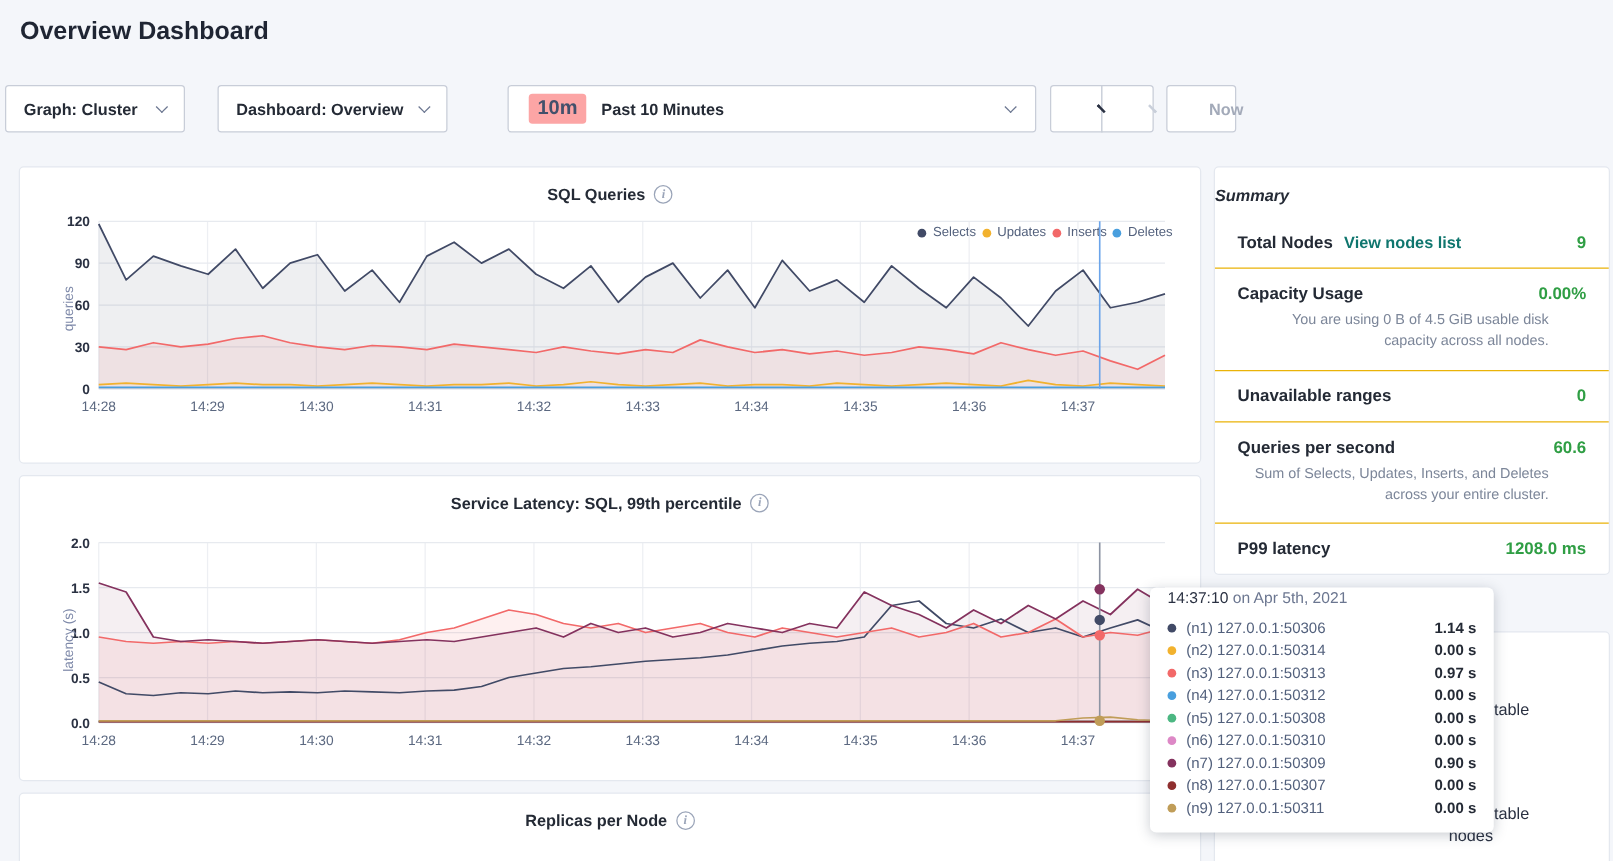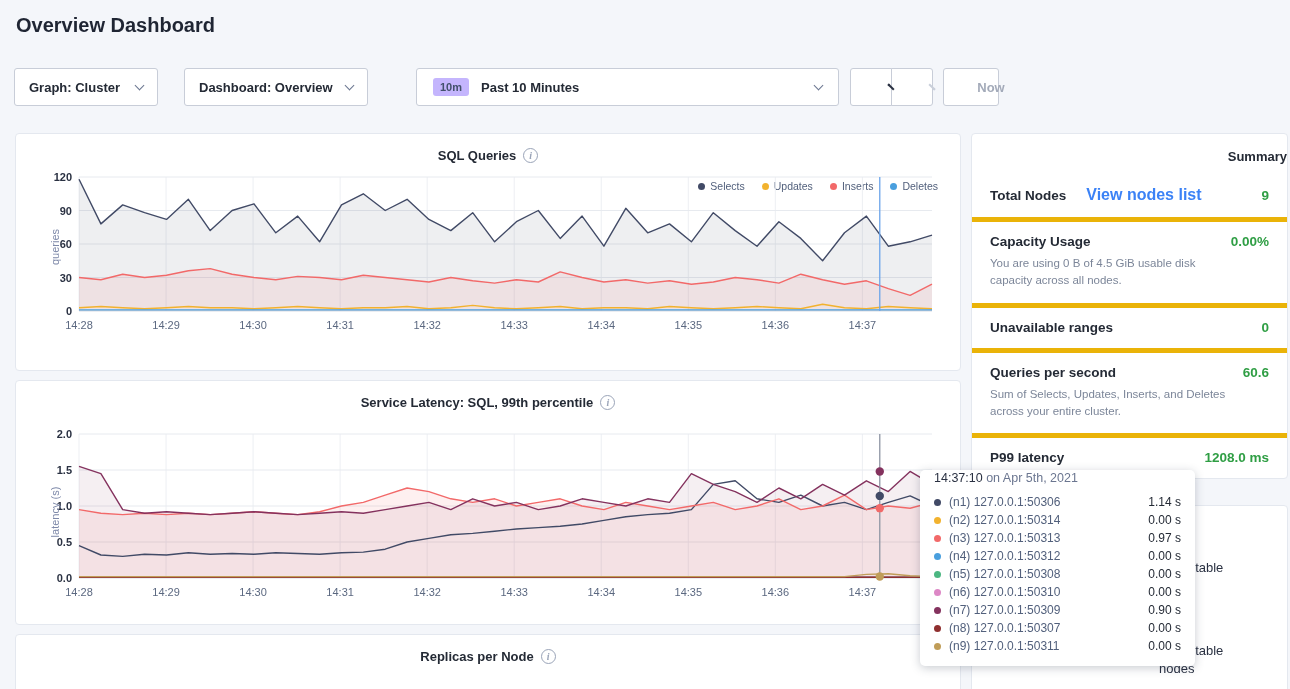--- a/index.html
+++ b/index.html
@@ -2,82 +2,82 @@
 <html><head>
 <meta charset="utf-8">
 <style>
   * { margin:0; padding:0; box-sizing:border-box; }
   body { font-family:"Liberation Sans",sans-serif; background:#f4f6fa; }
   .page { position:relative; width:1290px; height:689px; overflow:hidden; background:#f4f6fa; color:#242a35; }
 
   .page-title { position:absolute; left:16px; top:14px; font-size:20px; font-weight:700; color:#1f2533;text-align:right; }
 
   
-  .toolbar { position:absolute; left:14px; top:68px; display:flex; }
+  .toolbar { position:absolute; left:4px; top:68px; display:flex; }
   .btn { background:#fff; border:1px solid #c8cdd8; border-radius:3px; height:38px; display:flex; align-items:center; font-size:13px; font-weight:700; color:#242a35; cursor:pointer;padding-left:40px; }
   .dd { padding:0 14px; gap:10px; }
   .chev { width:7px; height:7px; border-right:1.5px solid #6b7690; border-bottom:1.5px solid #6b7690; transform:rotate(45deg); margin-top:-4px; }
   .graph-dd { width:144px; margin-right:26px; justify-content:space-between; }
   .dash-dd { width:184px; margin-right:48px; justify-content:space-between; }
   .time-dd { width:423px; margin-right:11px; padding:0 16px; justify-content:flex-start; }
-  .time-badge { background:#c4b5fd; color:#42506b; font-size:11px; font-weight:700; border-radius:3px; padding:3px 7px; margin-right:12px; }
+  .time-badge { background:#fca5a5; color:#42506b; font-size:16px; font-weight:700; border-radius:3px; padding:3px 7px; margin-right:12px; }
   .time-dd .chev { margin-left:auto; }
   .arrow-group { display:flex; margin-right:10px; }
   .arrow-btn { width:40px; justify-content:center; }
   .arrow-btn.prev { border-radius:3px 0 0 3px; }
   .arrow-btn.next { border-radius:0 3px 3px 0; margin-left:-1px; }
   .arr { width:8px; height:8px; border-right:2px solid #2a3142; border-bottom:2px solid #2a3142; }
   .arr.left { transform:rotate(135deg); }
   .arr.right { transform:rotate(-45deg); border-color:#c9cfda; }
   .now-btn { width:56px; justify-content:center; color:#a3aab9; }
 
   
   .card { position:absolute; background:#fff; border:1px solid #e4e8ef; border-radius:4px; }
   .c-title { display:flex; justify-content:center; align-items:center; gap:7px; padding-top:14px; font-size:13px; font-weight:700; color:#242a35; }
   .info-icon { width:15px; height:15px; border:1px solid #9aa4b8; border-radius:50%; color:#9aa4b8; font-size:10px; font-style:italic; font-family:"Liberation Serif",serif; display:flex; align-items:center; justify-content:center; cursor:pointer; }
 
   .card1 { left:15px; top:133px; width:946px; height:238px; }
   .card2 { left:15px; top:380px; width:946px; height:245px; }
   .card3 { left:15px; top:634px; width:946px; height:150px; }
 
-  .legend { position:absolute; right:22px; top:46px; display:flex; gap:17px; }
+  .legend { position:absolute; right:22px; top:46px; display:flex; gap:5px; }
   .legend-item { display:flex; align-items:center; gap:5px; font-size:10.5px; color:#52607c; cursor:pointer; }
   .dot { width:7px; height:7px; border-radius:50%; flex:0 0 auto; }
 
   .chart-wrap { position:relative; margin:6px 0 0 16px; }
   .card2 .chart-wrap { margin-top:16px; }
   .ylab { position:absolute; left:-37px; width:120px; text-align:center; transform:rotate(-90deg); font-size:11px; color:#7e89a9; pointer-events:none; }
   .xt { font:11px "Liberation Sans",sans-serif; fill:#5b6880; }
   .yt { font:700 11px "Liberation Sans",sans-serif; fill:#2a3142; }
 
   
   .summary { left:971px; top:133px; width:317px; }
-  .summary-title { text-align:right; font-size:13px; font-weight:700; padding:15px 0 10px; }
+  .summary-title { text-align:left; font-size:13px; font-weight:700; padding:15px 0 10px;font-style:italic; }
   .s-row { padding:12px 18px 13px; }
-  .s-row + .s-row { border-top:5px solid #eab308; }
+  .s-row + .s-row { border-top:1px solid #eab308;text-align:right; }
   .s-head { display:flex; align-items:baseline; }
   .s-label { font-size:13.5px; font-weight:700; color:#242a35; }
-  .s-link { font-size:16px; font-weight:700; color:#3b82f6; margin-left:20px; cursor:pointer; }
+  .s-link { font-size:13px; font-weight:700; color:#0f766e; margin-left:9px; cursor:pointer; }
   .s-value { margin-left:auto; font-size:13.5px; font-weight:700; color:#2f9e44; }
   .s-sub { font-size:11.5px; color:#7c8699; line-height:1.5; margin-top:6px; padding-right:30px; }
 
   
   .events { left:971px; top:505px; width:317px; height:200px; }
   .ev-item { position:absolute; left:187px; font-size:13px; color:#2a3142; line-height:18px; cursor:pointer; }
   .ev-1 { top:53px; }
   .ev-2 { top:136px; }
 
   
   .tooltip { position:absolute; left:920px; top:470px; width:275px; background:#fff; border-radius:5px; box-shadow:0 2px 10px rgba(40,50,70,.25); padding:1px 14px 11px; z-index:10; }
   .tt-head { font-size:12.5px; margin-bottom:8px; color:#2a3142; }
   .tt-date { color:#6b7690; }
   .tt-row { display:flex; align-items:center; height:18px; font-size:12px; }
   .tt-row .dot { width:7px; height:7px; margin-right:8px; }
   .tt-node { color:#52607c; flex:1; }
-  .tt-val { font-weight:400; color:#242a35; }
+  .tt-val { font-weight:700; color:#242a35; }
 </style>
 </head>
 <body>
 
 <div class="page">
 
   <h1 class="page-title">Overview Dashboard</h1>
 
   <div class="toolbar">
     <div class="btn dd graph-dd">

